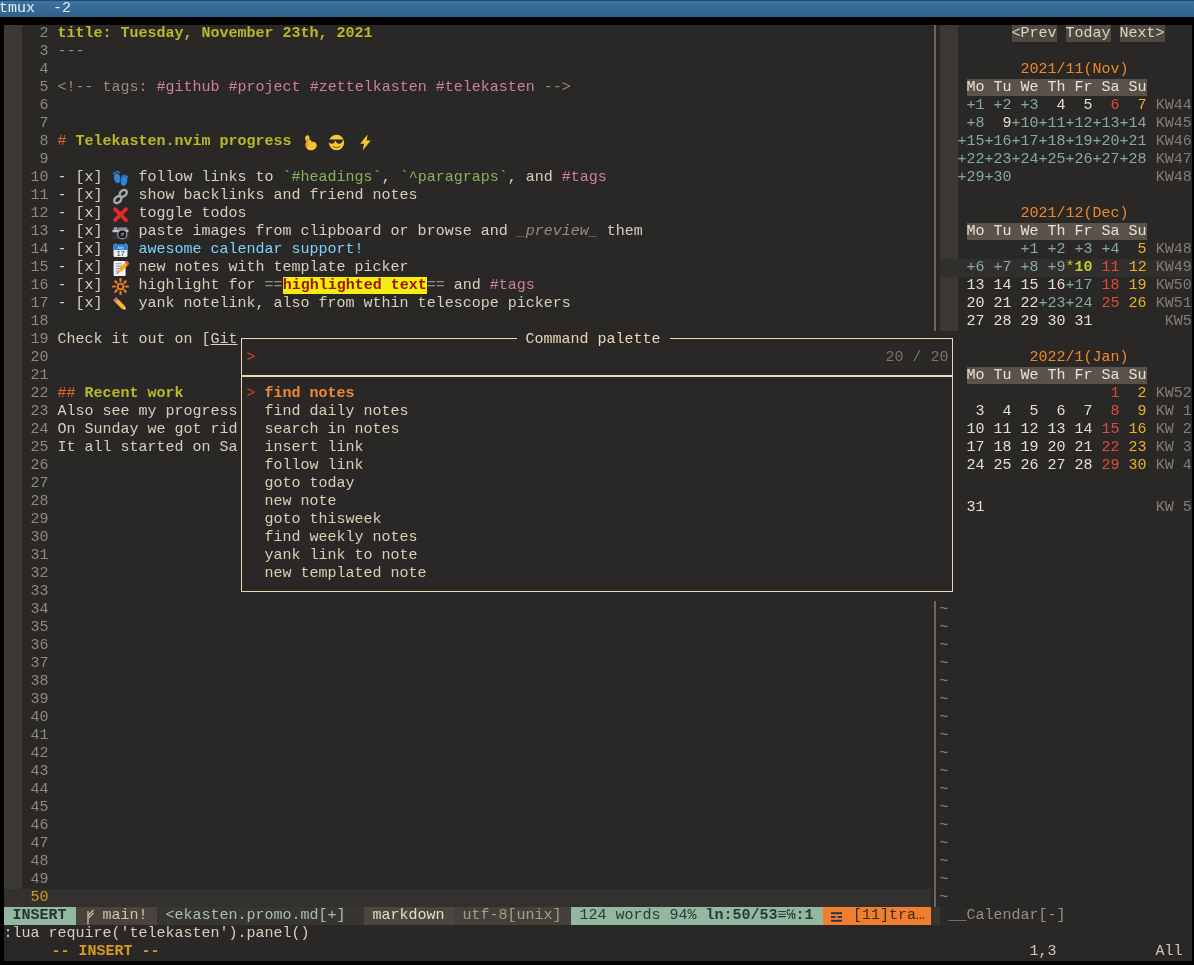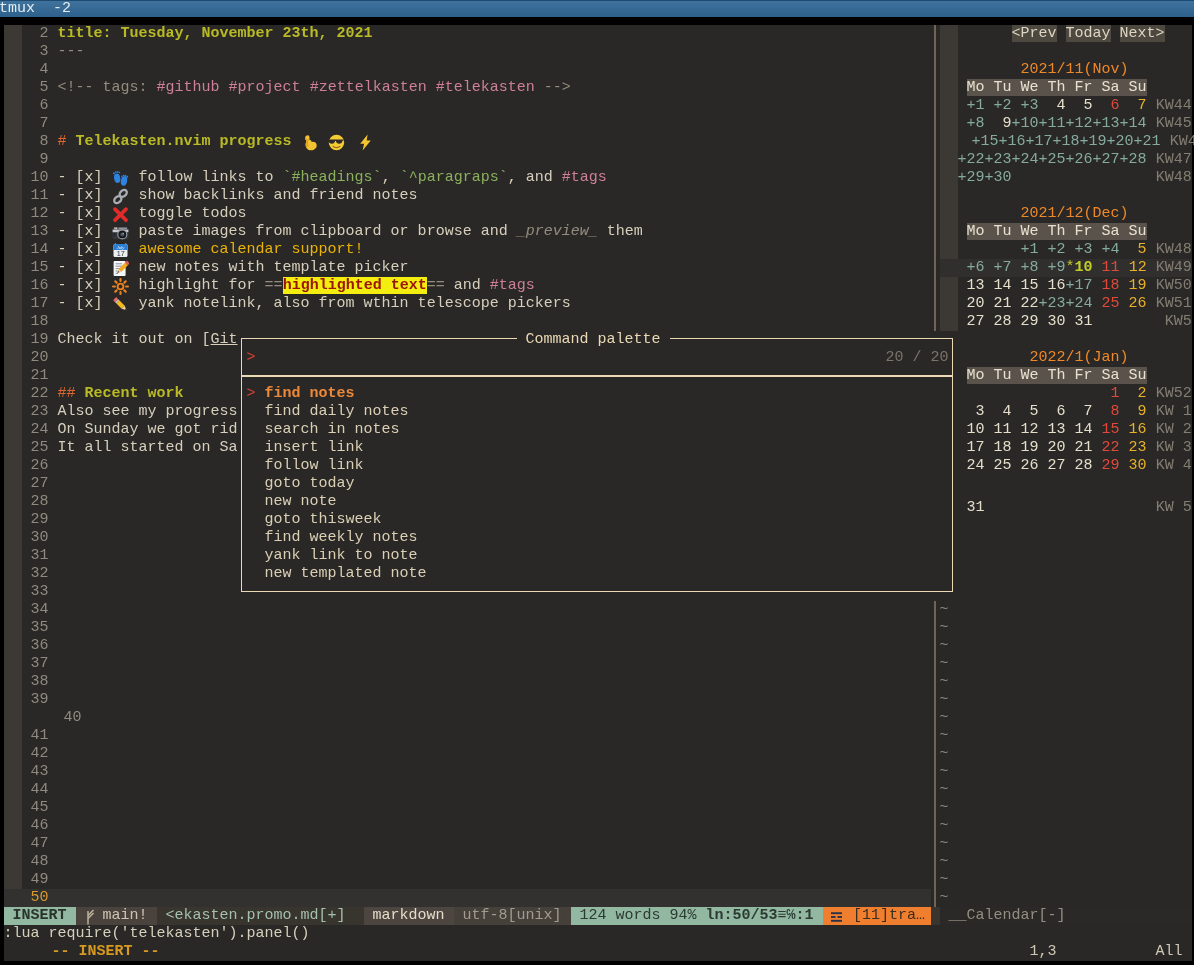--- a/index.html
+++ b/index.html
@@ -20,21 +20,21 @@
 <pre style="left:3.5px;top:61px;">  <span style="color:#8f8a7f;">  4</span> </pre>
 <pre style="left:3.5px;top:79px;">  <span style="color:#8f8a7f;">  5</span> <span style="color:#948c7d;">&lt;!-- tags: </span><span style="color:#ce7f9c;">#github</span> <span style="color:#ce7f9c;">#project</span> <span style="color:#ce7f9c;">#zettelkasten</span> <span style="color:#ce7f9c;">#telekasten</span><span style="color:#948c7d;"> --&gt;</span></pre>
 <pre style="left:3.5px;top:97px;">  <span style="color:#8f8a7f;">  6</span> </pre>
 <pre style="left:3.5px;top:115px;">  <span style="color:#8f8a7f;">  7</span> </pre>
 <pre style="left:3.5px;top:133px;">  <span style="color:#8f8a7f;">  8</span> <span style="color:#e0662f;">#</span> <span style="color:#b9ba26;font-weight:bold;">Telekasten.nvim progress</span></pre>
 <pre style="left:3.5px;top:151px;">  <span style="color:#8f8a7f;">  9</span> </pre>
 <pre style="left:3.5px;top:169px;">  <span style="color:#8f8a7f;"> 10</span> <span style="color:#d7cfbc;">- [x] </span>   <span style="color:#d7cfbc;">follow links to </span><span style="color:#8bb15e;">`#headings`</span><span style="color:#d7cfbc;">, </span><span style="color:#8bb15e;">`^paragraps`</span><span style="color:#d7cfbc;">, and </span><span style="color:#ce7f9c;">#tags</span></pre>
 <pre style="left:3.5px;top:187px;">  <span style="color:#8f8a7f;"> 11</span> <span style="color:#d7cfbc;">- [x] </span>   <span style="color:#d7cfbc;">show backlinks and friend notes</span></pre>
 <pre style="left:3.5px;top:205px;">  <span style="color:#8f8a7f;"> 12</span> <span style="color:#d7cfbc;">- [x] </span>   <span style="color:#d7cfbc;">toggle todos</span></pre>
 <pre style="left:3.5px;top:223px;">  <span style="color:#8f8a7f;"> 13</span> <span style="color:#d7cfbc;">- [x] </span>   <span style="color:#d7cfbc;">paste images from clipboard or browse and </span><span style="color:#948c7d;font-style:italic;">_preview_</span><span style="color:#d7cfbc;"> them</span></pre>
-<pre style="left:3.5px;top:241px;">  <span style="color:#8f8a7f;"> 14</span> <span style="color:#d7cfbc;">- [x] </span>   <span style="color:#eab308;">awesome calendar support!</span></pre>
+<pre style="left:3.5px;top:241px;">  <span style="color:#8f8a7f;"> 14</span> <span style="color:#d7cfbc;">- [x] </span>   <span style="color:#7dd3fc;">awesome calendar support!</span></pre>
 <pre style="left:3.5px;top:259px;">  <span style="color:#8f8a7f;"> 15</span> <span style="color:#d7cfbc;">- [x] </span>   <span style="color:#d7cfbc;">new notes with template picker</span></pre>
 <pre style="left:3.5px;top:277px;">  <span style="color:#8f8a7f;"> 16</span> <span style="color:#d7cfbc;">- [x] </span>   <span style="color:#d7cfbc;">highlight for </span><span style="color:#948c7d;">==</span><span style="color:#9b1507;font-weight:bold;background:#f3ed10;">highlighted text</span><span style="color:#948c7d;">==</span><span style="color:#d7cfbc;"> and </span><span style="color:#ce7f9c;">#tags</span></pre>
 <pre style="left:3.5px;top:295px;">  <span style="color:#8f8a7f;"> 17</span> <span style="color:#d7cfbc;">- [x] </span>   <span style="color:#d7cfbc;">yank notelink, also from wthin telescope pickers</span></pre>
 <pre style="left:3.5px;top:313px;">  <span style="color:#8f8a7f;"> 18</span> </pre>
 <pre style="left:3.5px;top:331px;">  <span style="color:#8f8a7f;"> 19</span> <span style="color:#d7cfbc;">Check it out on [</span><span style="color:#d7cfbc;text-decoration:underline;">Git</span></pre>
 <pre style="left:3.5px;top:349px;">  <span style="color:#8f8a7f;"> 20</span> </pre>
 <pre style="left:3.5px;top:367px;">  <span style="color:#8f8a7f;"> 21</span> </pre>
 <pre style="left:3.5px;top:385px;">  <span style="color:#8f8a7f;"> 22</span> <span style="color:#e0662f;">##</span> <span style="color:#b9ba26;font-weight:bold;">Recent work</span></pre>
 <pre style="left:3.5px;top:403px;">  <span style="color:#8f8a7f;"> 23</span> <span style="color:#d7cfbc;">Also see my progress</span></pre>
 <pre style="left:3.5px;top:421px;">  <span style="color:#8f8a7f;"> 24</span> <span style="color:#d7cfbc;">On Sunday we got rid</span></pre>
@@ -46,38 +46,38 @@
 <pre style="left:3.5px;top:529px;">  <span style="color:#8f8a7f;"> 30</span> </pre>
 <pre style="left:3.5px;top:547px;">  <span style="color:#8f8a7f;"> 31</span> </pre>
 <pre style="left:3.5px;top:565px;">  <span style="color:#8f8a7f;"> 32</span> </pre>
 <pre style="left:3.5px;top:583px;">  <span style="color:#8f8a7f;"> 33</span> </pre>
 <pre style="left:3.5px;top:601px;">  <span style="color:#8f8a7f;text-align:center;"> 34</span> </pre>
 <pre style="left:3.5px;top:619px;">  <span style="color:#8f8a7f;"> 35</span> </pre>
 <pre style="left:3.5px;top:637px;">  <span style="color:#8f8a7f;"> 36</span> </pre>
 <pre style="left:3.5px;top:655px;">  <span style="color:#8f8a7f;"> 37</span> </pre>
 <pre style="left:3.5px;top:673px;">  <span style="color:#8f8a7f;"> 38</span> </pre>
 <pre style="left:3.5px;top:691px;">  <span style="color:#8f8a7f;"> 39</span> </pre>
-<pre style="left:3.5px;top:709px;padding-left:33px;">  <span style="color:#8f8a7f;"> 40</span> </pre>
+<pre style="left:3.5px;top:709px;">  <span style="color:#8f8a7f;"> 40</span> </pre>
 <pre style="left:3.5px;top:727px;">  <span style="color:#8f8a7f;margin-top:38px;"> 41</span> </pre>
 <pre style="left:3.5px;top:745px;">  <span style="color:#8f8a7f;"> 42</span> </pre>
 <pre style="left:3.5px;top:763px;">  <span style="color:#8f8a7f;"> 43</span> </pre>
 <pre style="left:3.5px;top:781px;">  <span style="color:#8f8a7f;"> 44</span> </pre>
 <pre style="left:3.5px;top:799px;">  <span style="color:#8f8a7f;"> 45</span> </pre>
 <pre style="left:3.5px;top:817px;">  <span style="color:#8f8a7f;"> 46</span> </pre>
 <pre style="left:3.5px;top:835px;">  <span style="color:#8f8a7f;"> 47</span> </pre>
 <pre style="left:3.5px;top:853px;">  <span style="color:#8f8a7f;"> 48</span> </pre>
 <pre style="left:3.5px;top:871px;">  <span style="color:#8f8a7f;"> 49</span> </pre>
 <pre style="left:3.5px;top:889px;">  <span style="color:#d79a2b;"> 50</span> </pre>
 <div style="position:absolute;left:939.5px;top:259px;width:252.0px;height:18px;background:#312f2d"></div>
 <pre style="left:939.5px;top:25px;">        <span style="color:#ded6c2;background:#4d4840;">&lt;Prev</span> <span style="color:#ded6c2;background:#4d4840;">Today</span> <span style="color:#ded6c2;background:#4d4840;">Next&gt;</span></pre>
 <pre style="left:939.5px;top:61px;">         <span style="color:#ee8828;">2021/11(Nov)</span></pre>
 <pre style="left:939.5px;top:79px;">   <span style="color:#e9e1cf;background:#5a534b;">Mo Tu We Th Fr Sa Su</span></pre>
 <pre style="left:939.5px;top:97px;">  <span style="color:#85aba0;"> +1</span><span style="color:#85aba0;"> +2</span><span style="color:#85aba0;"> +3</span><span style="color:#e5decb;">  4</span><span style="color:#e5decb;">  5</span><span style="color:#e1493b;">  6</span><span style="color:#e9b127;">  7</span> <span style="color:#847d72;">KW44</span></pre>
 <pre style="left:939.5px;top:115px;">  <span style="color:#85aba0;"> +8</span><span style="color:#e5decb;">  9</span><span style="color:#85aba0;">+10</span><span style="color:#85aba0;">+11</span><span style="color:#85aba0;">+12</span><span style="color:#85aba0;">+13</span><span style="color:#85aba0;">+14</span> <span style="color:#847d72;">KW45</span></pre>
-<pre style="left:939.5px;top:133px;">  <span style="color:#85aba0;padding-left:14px;">+15</span><span style="color:#85aba0;">+16</span><span style="color:#85aba0;">+17</span><span style="color:#85aba0;">+18</span><span style="color:#85aba0;">+19</span><span style="color:#85aba0;margin-top:45px;">+20</span><span style="color:#85aba0;">+21</span> <span style="color:#847d72;">KW46</span></pre>
+<pre style="left:939.5px;top:133px;">  <span style="color:#85aba0;">+15</span><span style="color:#85aba0;">+16</span><span style="color:#85aba0;">+17</span><span style="color:#85aba0;">+18</span><span style="color:#85aba0;">+19</span><span style="color:#85aba0;margin-top:45px;">+20</span><span style="color:#85aba0;">+21</span> <span style="color:#847d72;">KW46</span></pre>
 <pre style="left:939.5px;top:151px;">  <span style="color:#85aba0;">+22</span><span style="color:#85aba0;">+23</span><span style="color:#85aba0;">+24</span><span style="color:#85aba0;">+25</span><span style="color:#85aba0;">+26</span><span style="color:#85aba0;">+27</span><span style="color:#85aba0;">+28</span> <span style="color:#847d72;">KW47</span></pre>
 <pre style="left:939.5px;top:169px;">  <span style="color:#85aba0;">+29</span><span style="color:#85aba0;">+30</span><span style="color:#e5decb;">   </span><span style="color:#e5decb;">   </span><span style="color:#e5decb;">   </span><span style="color:#e5decb;">   </span><span style="color:#e5decb;">   </span> <span style="color:#847d72;">KW48</span></pre>
 <pre style="left:939.5px;top:205px;">         <span style="color:#ee8828;">2021/12(Dec)</span></pre>
 <pre style="left:939.5px;top:223px;">   <span style="color:#e9e1cf;background:#5a534b;">Mo Tu We Th Fr Sa Su</span></pre>
 <pre style="left:939.5px;top:241px;">  <span style="color:#e5decb;">   </span><span style="color:#e5decb;">   </span><span style="color:#85aba0;"> +1</span><span style="color:#85aba0;"> +2</span><span style="color:#85aba0;"> +3</span><span style="color:#85aba0;"> +4</span><span style="color:#e9b127;">  5</span> <span style="color:#847d72;">KW48</span></pre>
 <pre style="left:939.5px;top:259px;">  <span style="color:#85aba0;"> +6</span><span style="color:#85aba0;"> +7</span><span style="color:#85aba0;"> +8</span><span style="color:#85aba0;"> +9</span><span style="color:#c3ce28;">*</span><span style="color:#c3ce28;font-weight:bold;">10</span><span style="color:#e1493b;"> 11</span><span style="color:#e9b127;"> 12</span> <span style="color:#847d72;">KW49</span></pre>
 <pre style="left:939.5px;top:277px;">  <span style="color:#e5decb;"> 13</span><span style="color:#e5decb;"> 14</span><span style="color:#e5decb;"> 15</span><span style="color:#e5decb;"> 16</span><span style="color:#85aba0;">+17</span><span style="color:#e1493b;"> 18</span><span style="color:#e9b127;"> 19</span> <span style="color:#847d72;">KW50</span></pre>
 <pre style="left:939.5px;top:295px;">  <span style="color:#e5decb;"> 20</span><span style="color:#e5decb;"> 21</span><span style="color:#e5decb;"> 22</span><span style="color:#85aba0;">+23</span><span style="color:#85aba0;">+24</span><span style="color:#e1493b;"> 25</span><span style="color:#e9b127;"> 26</span> <span style="color:#847d72;">KW51</span></pre>
 <pre style="left:939.5px;top:313px;">  <span style="color:#e5decb;"> 27</span><span style="color:#e5decb;"> 28</span><span style="color:#e5decb;"> 29</span><span style="color:#e5decb;"> 30</span><span style="color:#e5decb;"> 31</span><span style="color:#e5decb;">   </span><span style="color:#e5decb;">   </span>  <span style="color:#847d72;">KW5</span></pre>
 <pre style="left:939.5px;top:349px;">          <span style="color:#ee8828;">2022/1(Jan)</span></pre>

